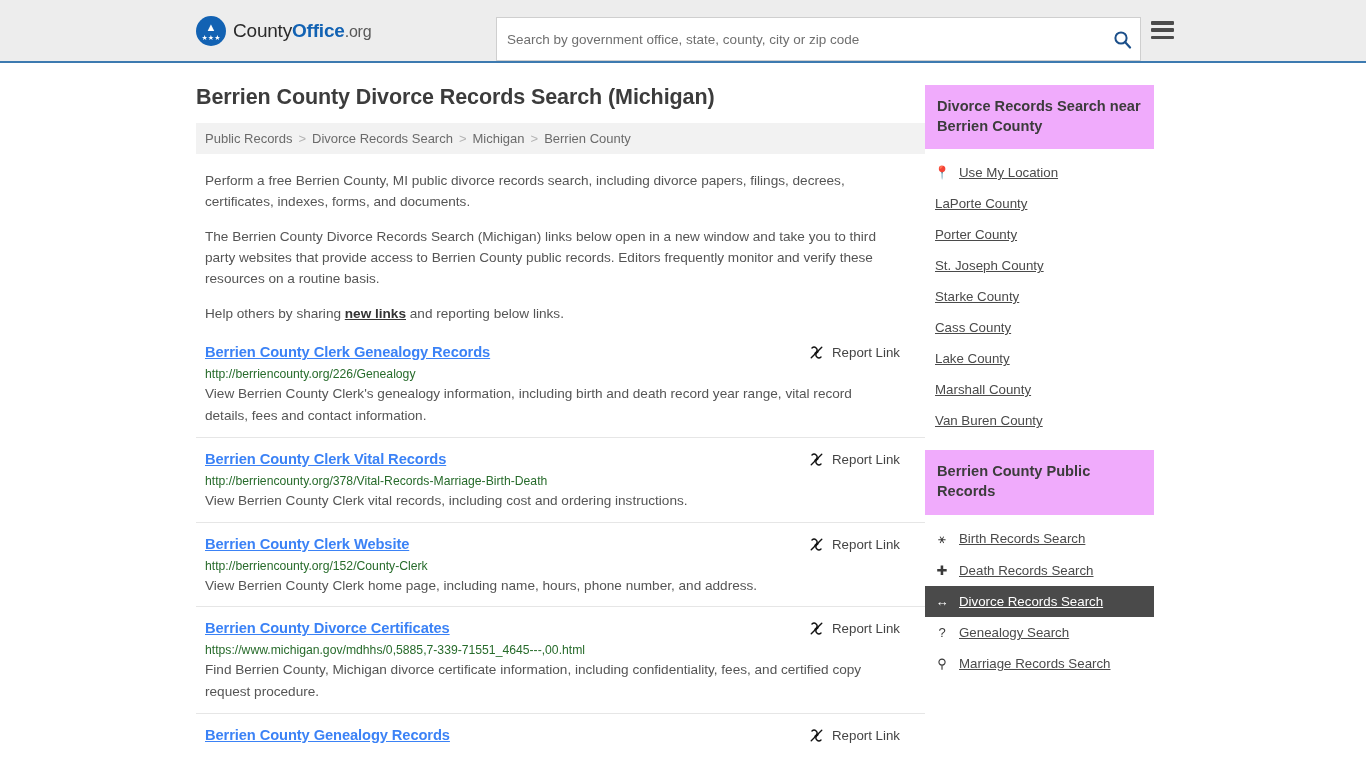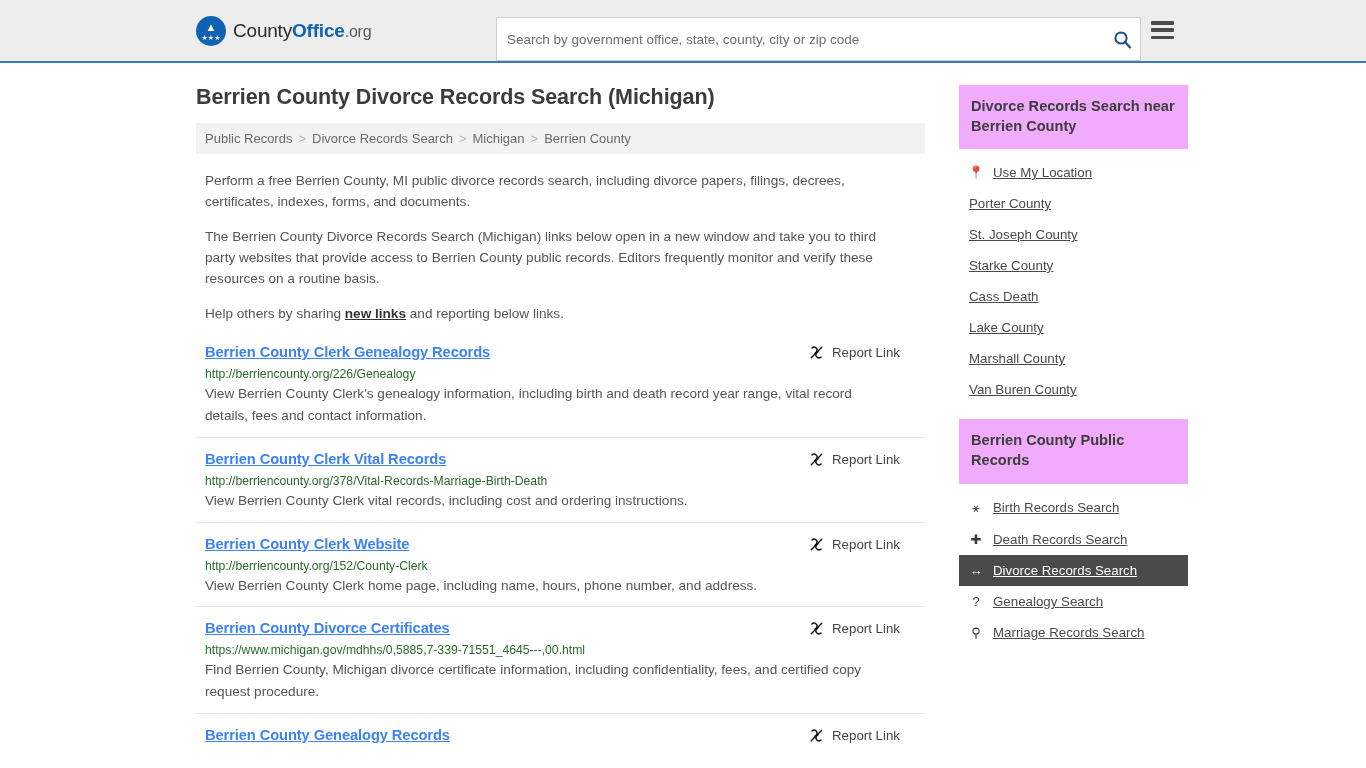--- a/index.html
+++ b/index.html
@@ -99,21 +99,21 @@
   .hamburger span { display: block; height: 3.5px; background: #4b4b4b; border-radius: 1px; }
 
   
   .page {
     position: relative;
     width: 1106px;
     padding-left: 196px;
     padding-right: 78px;
     padding-top: 22px;
     display: flex;
-    gap: 34px;
+    gap: 0;
   }
   .main-col { width: 729px; flex: 0 0 729px; }
   .side-col { width: 229px; flex: 0 0 229px; }
 
   .page-title {
     font-size: 21.5px;
     font-weight: bold;
     color: #3c3c3c;
     letter-spacing: -0.1px;
     margin-bottom: 13px;
@@ -352,30 +352,33 @@
 
     <div class="panel">
       <div class="panel-head">Divorce Records Search near Berrien County</div>
       <div class="panel-list">
 
         <div class="panel-item">
           <span class="ico">📍</span>
           <span class="label">Use My Location</span>
         </div>
         <div class="panel-item">
+          <span class="label">LaPorte County</span>
+        </div>
+        <div class="panel-item">
           <span class="label">Porter County</span>
         </div>
         <div class="panel-item">
           <span class="label">St. Joseph County</span>
         </div>
         <div class="panel-item">
           <span class="label">Starke County</span>
         </div>
         <div class="panel-item">
-          <span class="label">Cass Death</span>
+          <span class="label">Cass County</span>
         </div>
         <div class="panel-item">
           <span class="label">Lake County</span>
         </div>
         <div class="panel-item">
           <span class="label">Marshall County</span>
         </div>
         <div class="panel-item">
           <span class="label">Van Buren County</span>
         </div>

